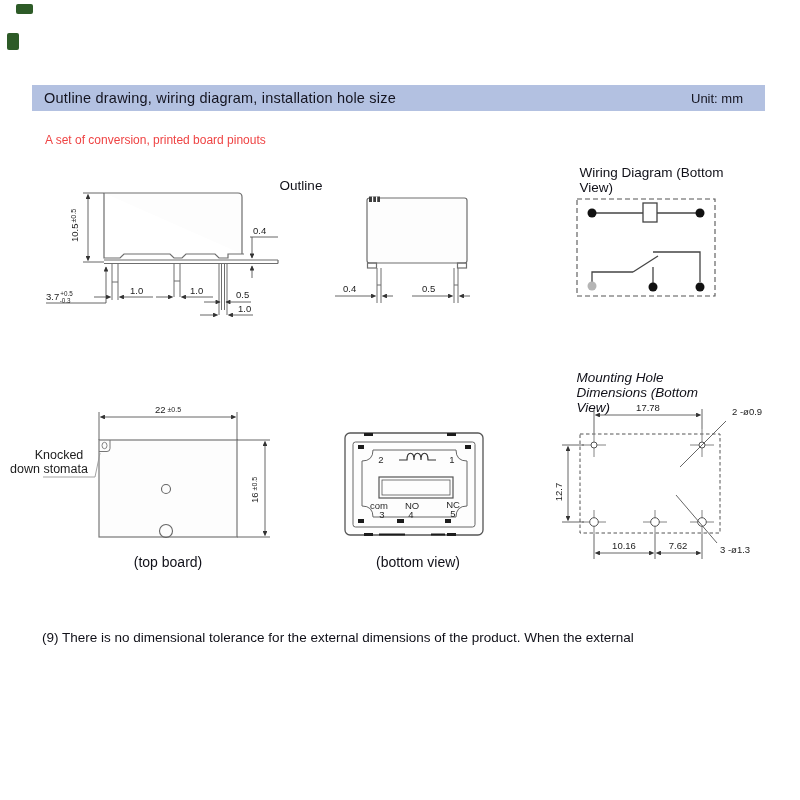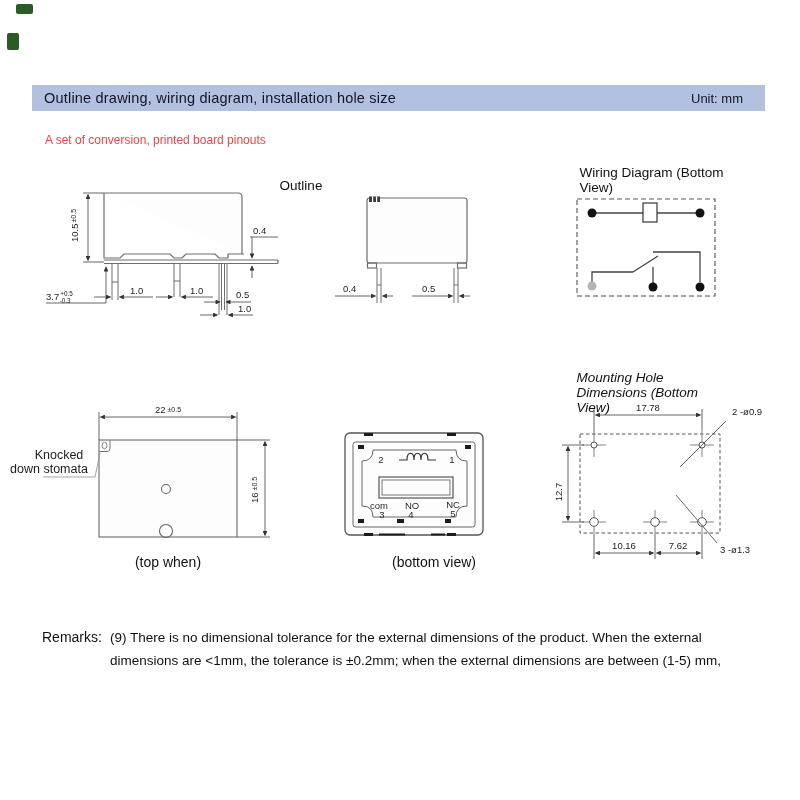--- a/index.html
+++ b/index.html
@@ -231,22 +231,20 @@
     <text class="pinlbl" x="117" y="38" text-anchor="middle">1</text>
     <text class="pinlbl" x="44" y="84" text-anchor="middle">com</text>
     <text class="pinlbl" x="77" y="84" text-anchor="middle">NO</text>
     <text class="pinlbl" x="118" y="83" text-anchor="middle">NC</text>
     <text class="pinlbl" x="47" y="93" text-anchor="middle">3</text>
     <text class="pinlbl" x="76" y="93" text-anchor="middle">4</text>
     <text class="pinlbl" x="118" y="92" text-anchor="middle">5</text>
   </g>
 </svg>
 
-<div class="abs caption center" style="left:168px;top:554px;">(top when)</div>
-<div class="abs caption center" style="left:418px;top:554px;margin-left:16px;">(bottom view)</div>
+<div class="abs caption center" style="left:168px;top:554px;">(top board)</div>
+<div class="abs caption center" style="left:418px;top:554px;">(bottom view)</div>
 
 <div class="abs remarks">
-  <div class="remarks-label">Remarks:</div>
   <div class="remarks-lines">
     <div>(9) There is no dimensional tolerance for the external dimensions of the product. When the external</div>
-    <div>dimensions are &lt;1mm, the tolerance is ±0.2mm; when the external dimensions are between (1-5) mm,</div>
   </div>
 </div>
 
 </body></html>

